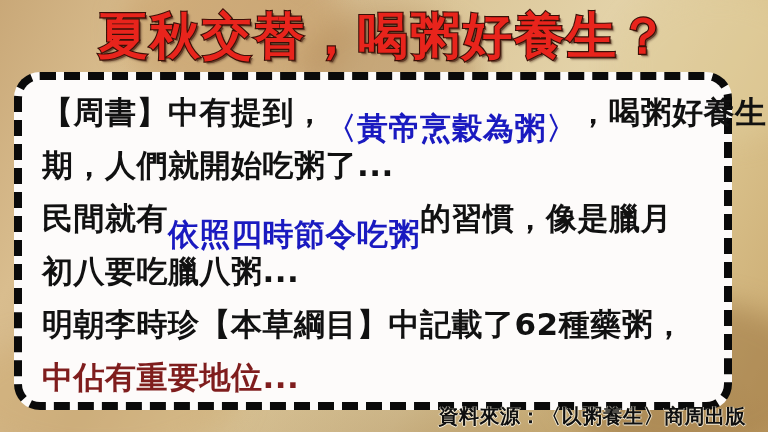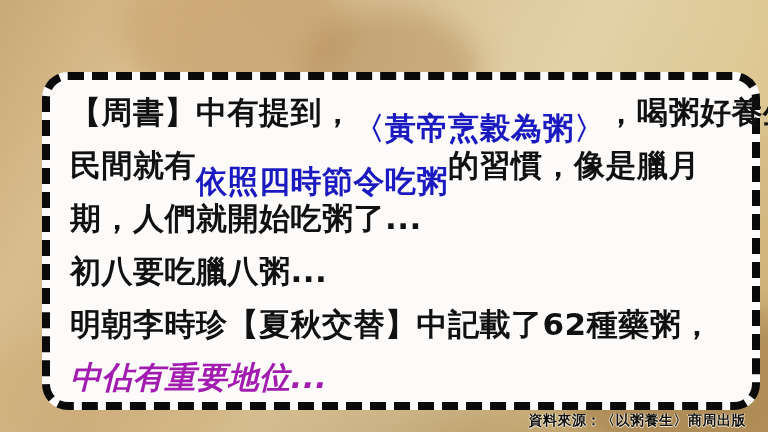--- a/index.html
+++ b/index.html
@@ -67,21 +67,21 @@
     -webkit-text-stroke: 2.2px #3a1008;
     paint-order: stroke fill;
     text-shadow:
       2px 2px 0 rgba(60,20,10,0.55),
       3px 3px 2px rgba(40,12,6,0.35);
   }
 
   
   #body-card {
     position: absolute;
-    left: 42px;
+    left: 14px;
     top: 72px;
     width: 718px;
     height: 338px;
     box-sizing: border-box;
     background: #fdfbfa;
     border: 8px dashed #0a0a0a;
     border-radius: 26px;
     z-index: 4;
   }
 
@@ -106,64 +106,67 @@
   .line .seg-blue  { color: #1a1ac0; margin-top: 33px; }
 
   
   #source-line {
     position: absolute;
     right: 22px;
     bottom: 2px;
     z-index: 6;
     font-family: "DejaVu Sans", "Liberation Sans", sans-serif;
     font-weight: 700;
-    font-size: 14px;
+    font-size: 20px;
     letter-spacing: 0.5px;
     color: #101010;
     white-space: nowrap;
     text-shadow:
       0 1px 0 rgba(255,250,235,0.85),
       1px 0 0 rgba(255,250,235,0.65),
       -1px 0 0 rgba(255,250,235,0.65);
   }
 </style>
 </head>
 <body>
 
 <div id="screen">
 
   <div class="bg-blob blob-a"></div>
   <div class="bg-blob blob-b"></div>
   <div class="bg-blob blob-c"></div>
   <div class="bg-blob blob-d"></div>
   <div class="bg-blob blob-e"></div>
 
+  <div id="title-bar">
+    <div id="headline">夏秋交替，喝粥好養生？</div>
+  </div>
 
   <div id="body-card">
     <div id="lines">
         <div class="line">
           <span class="seg-black" style="color: rgb(17, 17, 17);">【周書】中有提到，</span>
           <span class="seg-blue" style="color: rgb(26, 26, 192);">〈黃帝烹穀為粥〉</span>
           <span class="seg-black" style="color: rgb(17, 17, 17);">，喝粥好養生</span>
         </div>
         <div class="line">
+          <span class="seg-black" style="color: rgb(17, 17, 17);">期，人們就開始吃粥了...</span>
+        </div>
+        <div class="line">
           <span class="seg-black" style="color: rgb(17, 17, 17);">民間就有</span>
           <span class="seg-blue" style="color: rgb(26, 26, 192);">依照四時節令吃粥</span>
           <span class="seg-black" style="color: rgb(17, 17, 17);">的習慣，像是臘月</span>
         </div>
         <div class="line">
-          <span class="seg-black" style="color: rgb(17, 17, 17);">期，人們就開始吃粥了...</span>
-        </div>
-        <div class="line">
           <span class="seg-black" style="color: rgb(17, 17, 17);">初八要吃臘八粥...</span>
         </div>
         <div class="line">
-          <span class="seg-black" style="color: rgb(17, 17, 17);">明朝李時珍【夏秋交替】中記載了62種藥粥，</span>
+          <span class="seg-black" style="color: rgb(17, 17, 17);">明朝李時珍【本草綱目】中記載了62種藥粥，</span>
         </div>
         <div class="line">
-          <span class="seg-black" style="color: #a21caf; font-style: italic;">中佔有重要地位...</span>
+          <span class="seg-black" style="color: #7f1d1d;">中佔有重要地位...</span>
         </div>
       </div>
   </div>
 
   <div id="source-line">資料來源：〈以粥養生〉商周出版</div>
 
 </div>
 
 </body></html>

